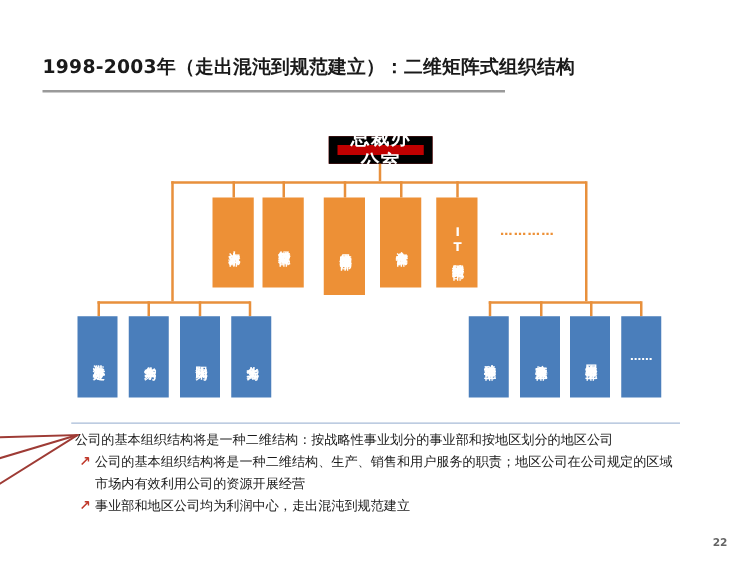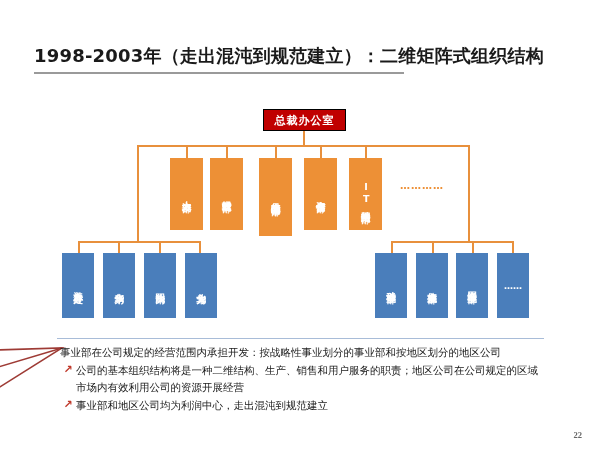--- a/index.html
+++ b/index.html
@@ -6,21 +6,21 @@
   body{
     width:600px;height:450px;overflow:hidden;background:#ffffff;
     font-family:"DejaVu Sans","Liberation Sans",sans-serif;
     position:relative;
   }
   .slide{position:absolute;inset:0;background:#fff;}
 
   
   .title-wrap{position:absolute;left:34px;top:44px;width:520px;}
   .title{
-    font-size:18px;font-weight:bold;color:#1a1a1a;letter-spacing:.2px;
+    font-size:15px;font-weight:bold;color:#1a1a1a;letter-spacing:.2px;
     white-space:nowrap;
   }
   .title-rule{
     position:absolute;left:34px;top:72px;width:370px;height:1.5px;
     background:#9a9a9a;
   }
 
   
   .chart{position:absolute;left:0;top:95px;width:600px;height:245px;}
 
@@ -28,22 +28,22 @@
   .h-line{position:absolute;height:1.6px;background:#E8903C;}
   .v-line{position:absolute;width:1.6px;background:#E8903C;}
 
   
   .box{
     position:absolute;box-sizing:border-box;
     display:flex;align-items:center;justify-content:center;
     color:#ffffff;text-align:center;
   }
   .box-red{
-    background:#C00000;border:1px solid #000000;
-    font-size:11px;font-weight:bold;letter-spacing:1px;
+    background:#C00000;border:7px solid #000000;
+    font-size:15px;font-weight:bold;letter-spacing:1px;
     padding:0 6px;
   }
   .box-orange{
     background:#ED9036;
   }
   .box-blue{
     background:#4A7EBB;
   }
   
   .vtext{
@@ -77,21 +77,21 @@
   }
   .body .lead{margin:0 0 1px 0;}
   .bullet-row{display:flex;align-items:flex-start;margin-top:2px;}
   .bullet-mark{
     color:#C0392B;font-size:11px;font-weight:bold;line-height:1.45;
     width:16px;flex:0 0 16px;text-align:center;
   }
   .bullet-text{flex:1;}
   .pagenum{
     position:absolute;right:18px;bottom:10px;
-    font-size:8.5px;color:#666;font-weight:bold;font-family:Liberation Serif, serif;
+    font-size:8.5px;color:#666;font-weight:bold;
   }
 </style>
 </head>
 <body>
 
 <div class="slide">
 
   <div class="title-wrap">
     <div class="title">1998-2003年（走出混沌到规范建立）：二维矩阵式组织结构</div>
   </div>
@@ -174,21 +174,21 @@
 
     <svg class="fan" viewBox="0 0 600 245">
       <polyline points="-5,160 62,158 -5,200" fill="none" stroke="#9E3B35" stroke-width="1.6"></polyline>
       <polyline points="-5,178 62,158" fill="none" stroke="#9E3B35" stroke-width="1.6"></polyline>
     </svg>
   </div>
 
   <div class="divider"></div>
 
   <div class="body">
-    <p class="lead">事业部在公司规定的经营范围内承担开发：按战略性事业划分的事业部和按地区划分的地区公司</p>
+    <p class="lead">公司的基本组织结构将是一种二维结构：按战略性事业划分的事业部和按地区划分的地区公司</p>
 
     <div class="bullet-row">
       <span class="bullet-mark">↗</span>
       <span class="bullet-text">公司的基本组织结构将是一种二维结构、生产、销售和用户服务的职责；地区公司在公司规定的区域市场内有效利用公司的资源开展经营</span>
     </div>
 
     <div class="bullet-row">
       <span class="bullet-mark">↗</span>
       <span class="bullet-text">事业部和地区公司均为利润中心，走出混沌到规范建立</span>
     </div>

